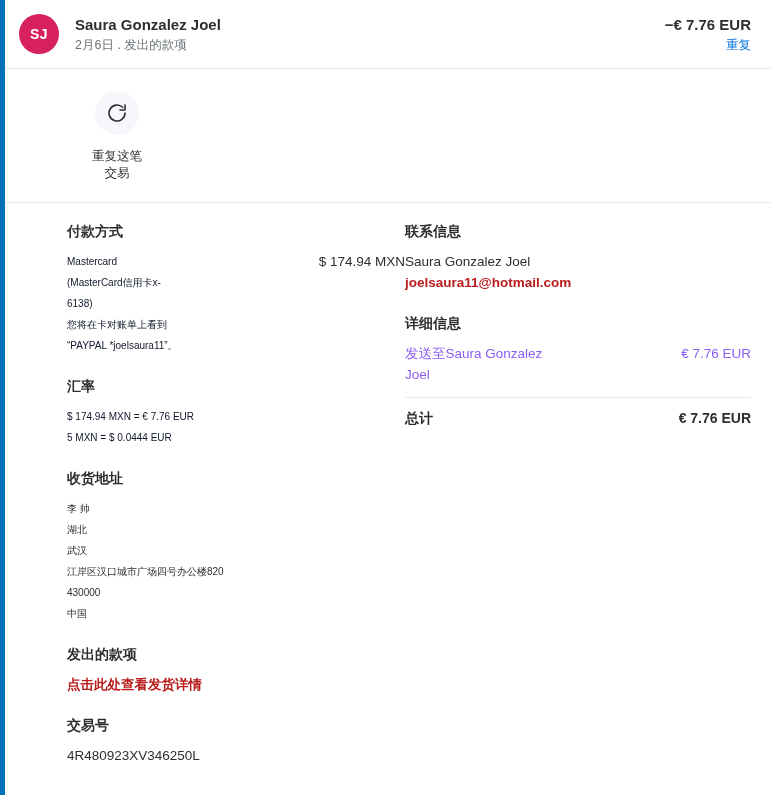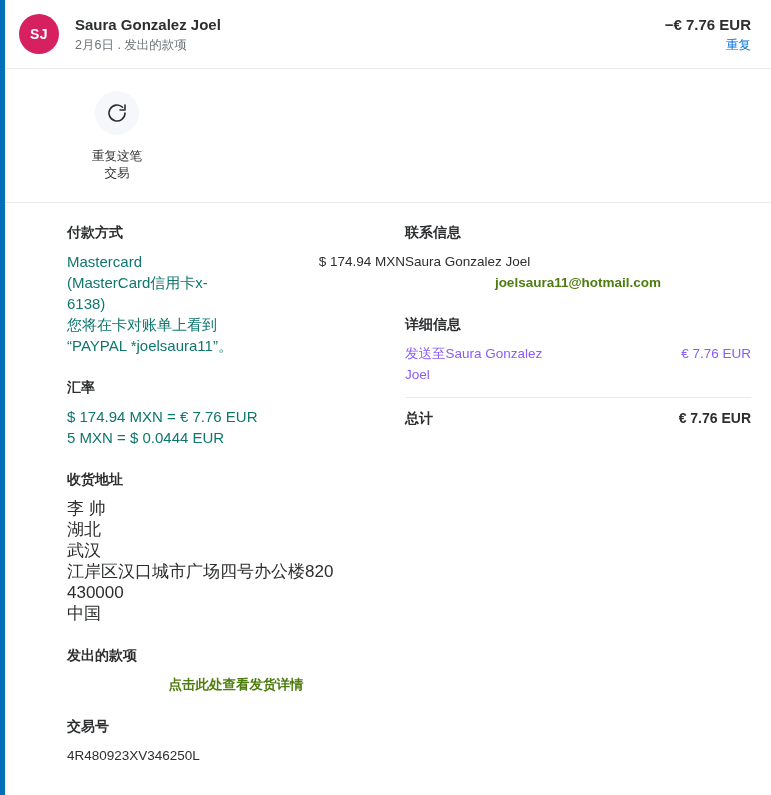--- a/index.html
+++ b/index.html
@@ -137,49 +137,49 @@
     flex: 1 1 auto;
     padding-left: 0px;
     box-sizing: border-box;
   }
   .sec-title {
     font-size: 14px;
     font-weight: bold;
     color: #2c2e2f;
     margin: 0 0 9px 0;
     line-height: 19px;
+    font-family: Liberation Mono, monospace;
   }
   .sec {
     margin-bottom: 22px;
   }
   .txt {
-    font-size: 15px;
-    color: #0f766e;
+    font-size: 10px;
+    color: #0f172a;
     line-height: 21px;
   }
   .muted-row {
     display: flex;
     justify-content: space-between;
     align-items: flex-start;
   }
   .pay-method-left {
     width: 190px;
   }
   .pay-amount {
     font-size: 13.5px;
     color: #2c2e2f;
     line-height: 21px;
     white-space: nowrap;
   }
   .link {
-    color: #4d7c0f;
+    color: #b91c1c;
     font-size: 13.5px;
     line-height: 21px;
     cursor: pointer;
-    text-align: center;
   }
   .link.bold { font-weight: bold; }
 
   .contact-name {
     font-size: 13.5px;
     color: #2c2e2f;
     line-height: 21px;
   }
   .detail-row {
     display: flex;
@@ -197,21 +197,21 @@
   }
   .total-row {
     display: flex;
     justify-content: space-between;
     align-items: baseline;
     font-size: 14px;
     font-weight: bold;
     color: #2c2e2f;
     line-height: 20px;
   }
-  .addr-line { font-size: 17px; color: #2c2e2f; line-height: 21px; }
+  .addr-line { font-size: 10px; color: #2c2e2f; line-height: 21px; }
   .txn-id { font-size: 13.5px; color: #2c2e2f; line-height: 21px; margin-top: 2px; }
 </style>
 </head>
 <body>
 
 <div id="page">
 
   <div class="left-rail"></div>
 
   <div class="card">

